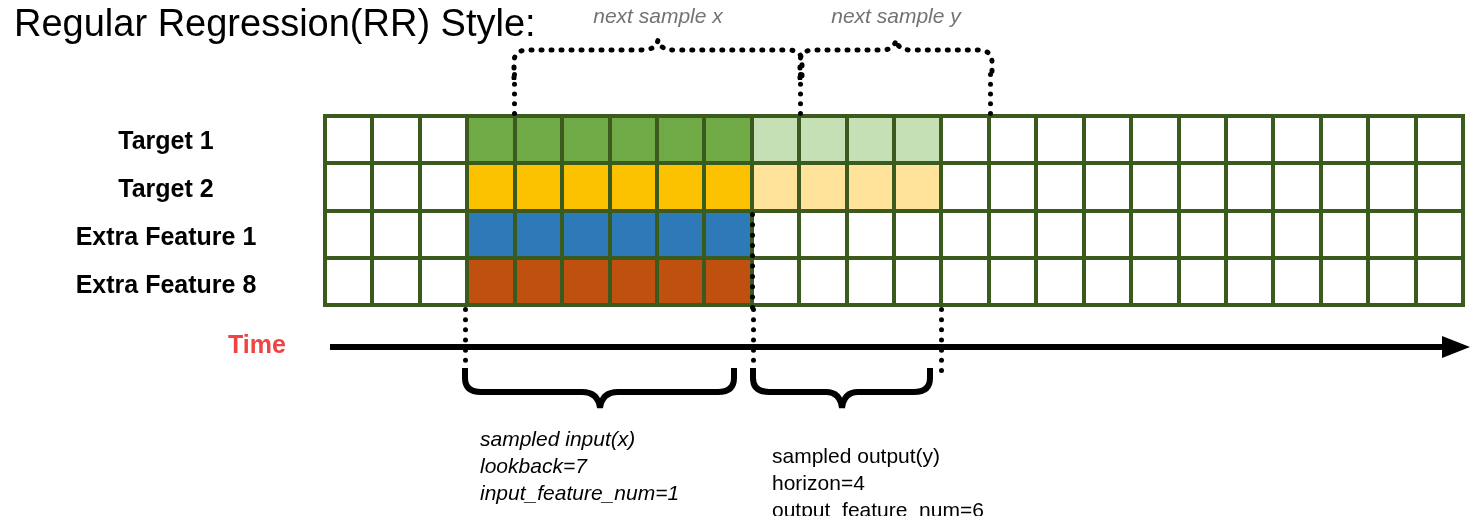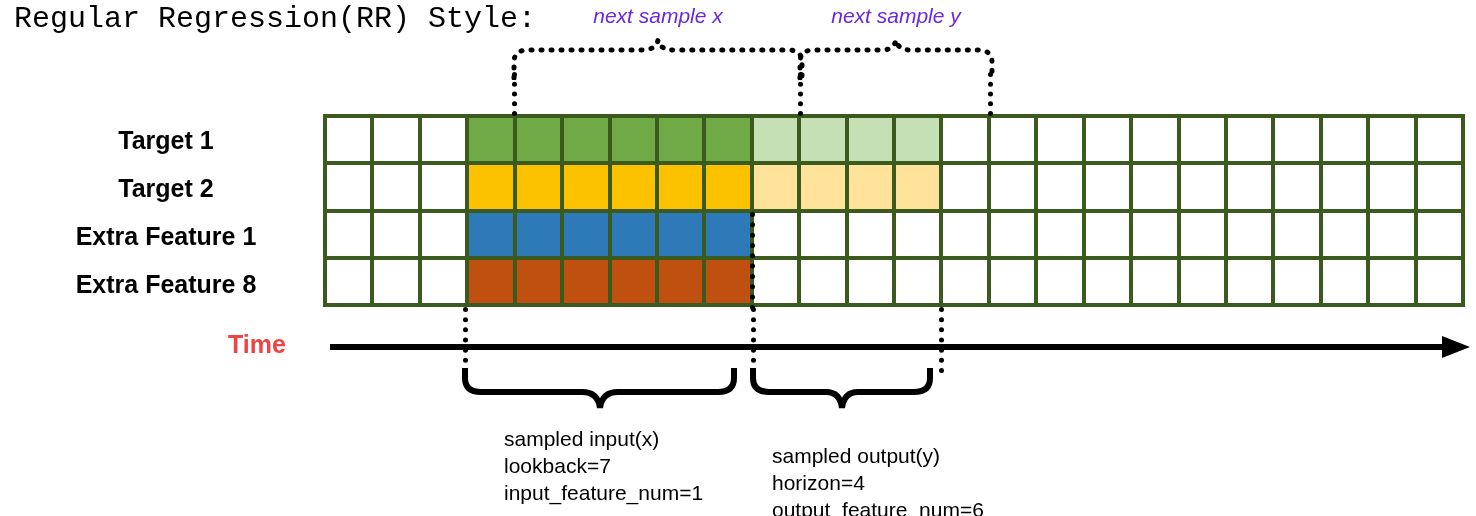--- a/index.html
+++ b/index.html
@@ -7,22 +7,22 @@
     width:1476px;height:516px;
     background:#ffffff;
     font-family:"Liberation Sans", sans-serif;
     overflow:hidden;
   }
   #stage{position:relative;width:1476px;height:516px;}
 
   
   .title{
     position:absolute;left:14px;top:2px;
-    font-size:30px;font-weight:400;color:#000;
-    letter-spacing:0px;white-space:nowrap;font-family:Liberation Mono, monospace;
+    font-size:38px;font-weight:400;color:#000;
+    letter-spacing:0px;white-space:nowrap;
   }
 
   
   .row-label{
     position:absolute;
     right:1160px;            
     width:300px;
     text-align:center;
     font-size:25px;font-weight:bold;color:#000;
     white-space:nowrap;
@@ -59,21 +59,21 @@
 
   
   .dotguide{position:absolute;width:0;border-left:5px dotted #000;}
 
   
   .brace-svg{position:absolute;}
 
   
   .anno-top{
     position:absolute;
-    font-size:21px;font-style:italic;color:#6d28d9;
+    font-size:21px;font-style:italic;color:#737373;
     white-space:nowrap;text-align:center;
   }
   .anno-bot{
     position:absolute;
     font-size:21px;color:#000;
     white-space:nowrap;line-height:27px;
   }
   .anno-bot div{white-space:nowrap;}
 </style>
 </head>
@@ -217,21 +217,21 @@
   <div class="dotguide" style="left:939px;top:307px;height:66px;"></div>
 
   <svg class="brace-svg" style="left:452px;top:368px;" width="316" height="48" viewBox="0 0 316 48">
     <path d="M13,0 L13,10 Q13,24 29,24 L130,24 Q146,24 148,40 Q150,24 166,24 L266,24 Q282,24 282,10 L282,0" fill="none" stroke="#000" stroke-width="6" stroke-linecap="round"></path>
   </svg>
 
   <svg class="brace-svg" style="left:740px;top:368px;" width="216" height="48" viewBox="0 0 216 48">
     <path d="M13,0 L13,10 Q13,24 29,24 L86,24 Q100,24 102,40 Q104,24 118,24 L174,24 Q190,24 190,10 L190,0" fill="none" stroke="#000" stroke-width="6" stroke-linecap="round"></path>
   </svg>
 
-  <div class="anno-bot" style="left:504px;top:425px;">
+  <div class="anno-bot" style="left:480px;top:425px;font-style:italic;">
     <div>sampled input(x)</div>
     <div>lookback=7</div>
     <div>input_feature_num=1</div>
   </div>
 
   <div class="anno-bot" style="left:772px;top:425px;margin-top:17px;">
     <div>sampled output(y)</div>
     <div>horizon=4</div>
     <div>output_feature_num=6</div>
   </div>

